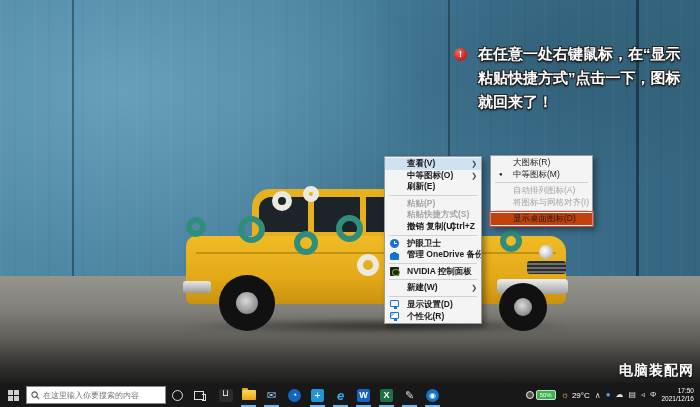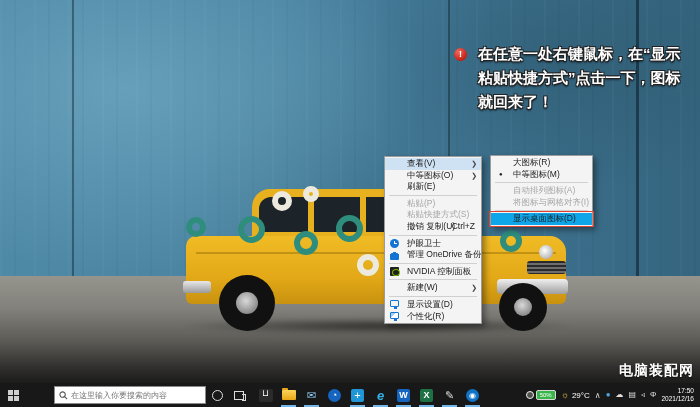--- a/index.html
+++ b/index.html
@@ -61,31 +61,31 @@
   .note-text { margin-left:26px; color:#ffffff; font-weight:bold; font-size:15px; line-height:24px; white-space:pre-line;
     text-shadow:-1px -1px 0 #222,1px -1px 0 #222,-1px 1px 0 #222,1px 1px 0 #222,0 2px 2px rgba(0,0,0,.6); }
 
   
   .watermark { position:absolute; right:6px; bottom:27px; color:#fff; font-weight:bold; font-size:14px;
     letter-spacing:1px; text-shadow:0 1px 2px rgba(0,0,0,.7); z-index:6; }
 
   
   .menu { position:absolute; background:#f4f4f4; border:1px solid #9b9b9b; box-shadow:3px 3px 6px rgba(0,0,0,.4);
     z-index:10; font-size:8.5px; color:#1b1b1b; padding:1px 0; }
-  .menu-main { left:384px; top:156px; width:98px; }
+  .menu-main { left:384px; top:156px; width:98px;font-weight:bold; }
   .menu-sub  { left:490px; top:155px; width:103px; }
   .mi { position:relative; height:11.6px; line-height:11.6px; padding:0 4px 0 22px; white-space:nowrap; overflow:hidden; }
   .mi.hl { background:#cfe2f4; }
   .mi.dis { color:#a6a6a6; }
   .mi .arrow { position:absolute; right:4px; top:0; font-size:7px; color:#444; }
   .mi .sc { position:absolute; right:6px; top:0; color:#1b1b1b; }
   .mi .bullet { position:absolute; left:8px; top:0; font-size:6px; color:#222; }
   .mi .ic { position:absolute; left:5px; top:1.5px; width:9px; height:9px; display:block; }
   .msep { height:1px; background:#d0d0d0; margin:2px 4px; }
-  .mi.redbox { outline:1px solid #e0402e; outline-offset:1px; background:#0ea5e9; }
+  .mi.redbox { outline:1px solid #e0402e; outline-offset:1px; background:#c2410c; }
 
   .ic-eye { border-radius:50%; background:#1474d4; }
   .ic-eye::after { content:""; position:absolute; left:4px; top:2px; width:1px; height:3px; background:#fff; }
   .ic-eye::before { content:""; position:absolute; left:4px; top:4px; width:3px; height:1px; background:#fff; }
   .ic-cloud { background:radial-gradient(circle at 35% 65%, #1474d4 45%, transparent 46%),
               radial-gradient(circle at 65% 65%, #1474d4 45%, transparent 46%),
               radial-gradient(circle at 50% 40%, #1474d4 40%, transparent 41%); }
   .ic-nv { background:#1f1f1f; border-radius:1px; }
   .ic-nv::after { content:""; position:absolute; left:1.5px; top:2px; width:6px; height:5px; border-radius:50%;
      border:1.5px solid #76b900; }
@@ -93,22 +93,22 @@
   .ic-disp::after { content:""; position:absolute; left:2.5px; bottom:-2.5px; width:3px; height:1.5px; background:#1474d4; }
   .ic-pers { border:1.5px solid #1474d4; border-radius:1px; height:7px !important; background:linear-gradient(135deg,#9ad0f5 40%,#fff 41%); }
   .ic-pers::after { content:""; position:absolute; left:2.5px; bottom:-2.5px; width:3px; height:1.5px; background:#1474d4; }
 
   
   .taskbar { position:absolute; left:0; bottom:0; width:700px; height:24px; background:#181818;
     display:flex; align-items:center; z-index:20; }
   .start { width:26px; height:24px; display:flex; align-items:center; justify-content:center; }
   .winlogo { display:grid; grid-template-columns:5px 5px; grid-template-rows:5px 5px; gap:1px; }
   .winlogo span { background:#cfcfcf; }
-  .searchbox { width:152px; height:18px; background:#fff; border:1px solid #8a8a8a; display:flex; align-items:center;
-    padding:0 4px; gap:3px;margin-left:28px; }
+  .searchbox { width:140px; height:18px; background:#fff; border:1px solid #8a8a8a; display:flex; align-items:center;
+    padding:0 4px; gap:3px; }
   .searchbox svg { flex:0 0 auto; }
   .searchbox input { border:0; outline:0; width:100%; font-size:8px; color:#333; background:transparent;
     font-family:"Liberation Sans","DejaVu Sans",sans-serif; }
   .tb-btn { width:22px; height:24px; display:flex; align-items:center; justify-content:center; color:#ddd; }
   .cortana-ring { width:11px; height:11px; border-radius:50%; border:1.5px solid #dfdfdf; }
   .taskview { width:10px; height:9px; border:1px solid #ddd; position:relative; background:transparent; }
   .taskview::after { content:""; position:absolute; right:-3px; top:2px; width:3px; height:5px; border:1px solid #ddd; border-left:0; }
   .apps { display:flex; align-items:center; margin-left:4px; }
   .app { width:23px; height:24px; display:flex; align-items:center; justify-content:center; position:relative; }
   .app.running::after { content:""; position:absolute; left:4px; right:4px; bottom:0; height:2px; background:#75b6e8; }

